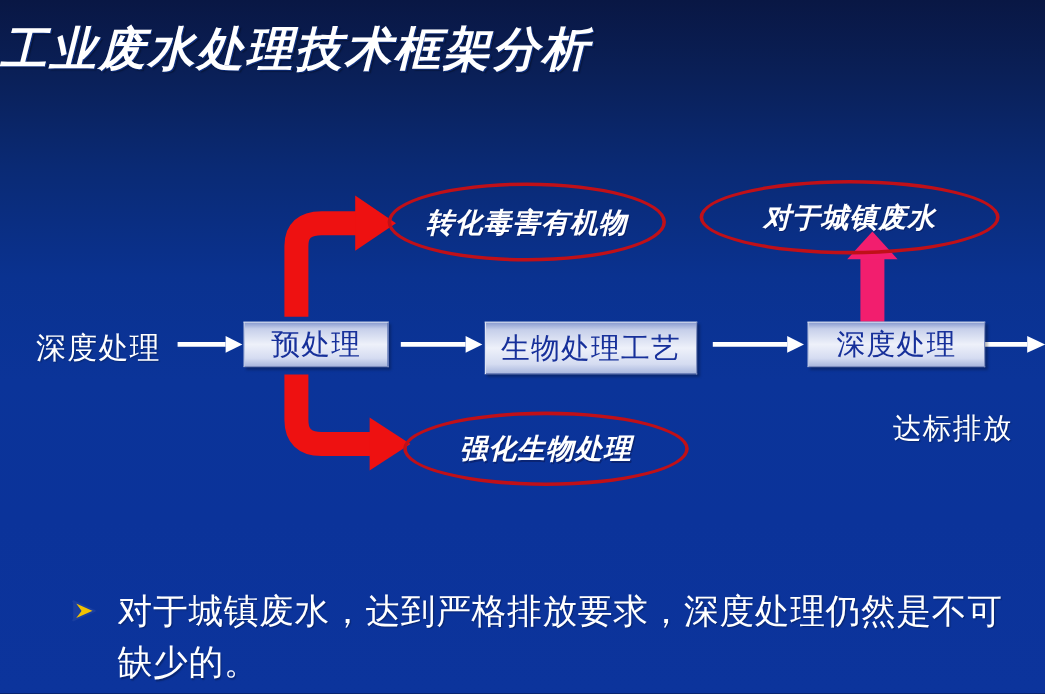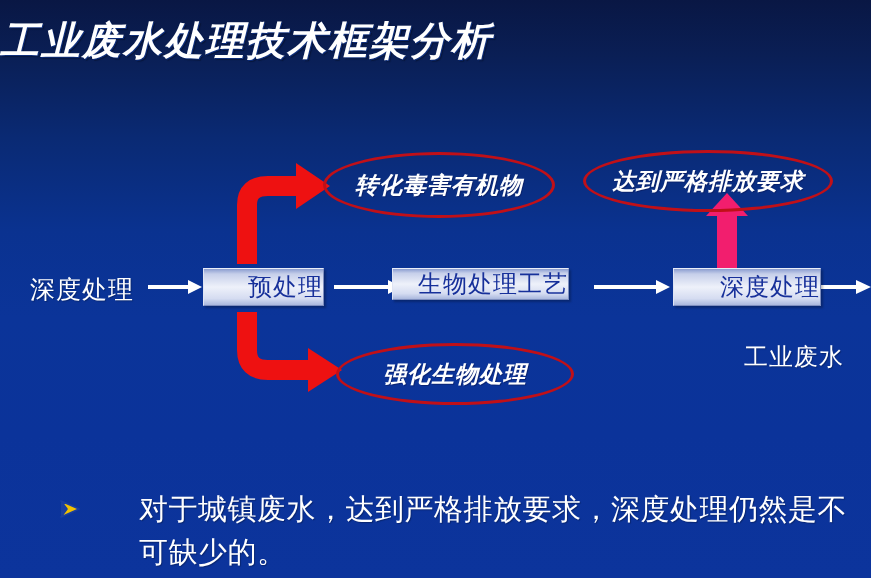--- a/index.html
+++ b/index.html
@@ -65,39 +65,39 @@
   #ellipse-convert { left: 323px; top: 152px; width: 232px; height: 66px; }
   #ellipse-limit   { left: 583px; top: 150px; width: 250px; height: 62px; }
   #ellipse-enhance { left: 336px; top: 343px; width: 238px; height: 62px; }
 
   
   .flow-box {
     position: absolute;
     box-sizing: border-box;
     display: flex;
     align-items: center;
-    justify-content: flex-end;
+    justify-content: center;
     background: linear-gradient(to bottom,
         #8b9dd0 0%, #c6cfea 14%, #eef1fa 50%, #d5dcf1 82%, #aab8de 100%);
     border-top: 1px solid #e9edf8;
     border-left: 1px solid #dfe4f4;
     border-right: 1px solid #7d8dbe;
     border-bottom: 1px solid #7d8dbe;
     box-shadow: 2px 2px 2px rgba(0,0,0,0.25);
   }
   .flow-box span {
     color: #17309a;
     font-family: "DejaVu Serif", "Liberation Serif", serif;
     font-weight: normal;
     font-size: 24px;
     letter-spacing: 1px;
     white-space: nowrap;
   }
   #box-pre     { left: 203px; top: 268px; width: 121px; height: 38px; }
-  #box-bio     { left: 392px; top: 268px; width: 177px; height: 32px; }
+  #box-bio     { left: 404px; top: 268px; width: 177px; height: 44px; }
   #box-advance { left: 673px; top: 268px; width: 148px; height: 38px; }
 
   
   .plain-label {
     position: absolute;
     color: #ffffff;
     font-family: "DejaVu Serif", "Liberation Serif", serif;
     font-size: 25px;
     letter-spacing: 1px;
     white-space: nowrap;
@@ -122,21 +122,20 @@
     margin-top: 9px;
     margin-right: 16px;
   }
   #bullet-text {
     color: #ffffff;
     font-family: "DejaVu Serif", "Liberation Serif", serif;
     font-size: 29px;
     line-height: 43px;
     letter-spacing: 0.5px;
     text-shadow: 1px 1px 1px rgba(0,0,0,0.28);
-    margin-left: 41px;
   }
 
   
   #arrows {
     position: absolute;
     left: 0; top: 0;
     width: 871px;
     height: 578px;
     pointer-events: none;
   }
@@ -180,38 +179,38 @@
     <g>
       <rect x="717" y="213" width="20" height="55" fill="#f21e6e"></rect>
       <polygon points="706,216 727,193 748,216" fill="#f21e6e"></polygon>
     </g>
   </svg>
 
   <div class="ellipse" id="ellipse-convert">
     <span>转化毒害有机物</span>
   </div>
   <div class="ellipse" id="ellipse-limit">
-    <span>达到严格排放要求</span>
+    <span>对于城镇废水</span>
   </div>
   <div class="ellipse" id="ellipse-enhance">
     <span>强化生物处理</span>
   </div>
 
   <div class="flow-box" id="box-pre">
     <span>预处理</span>
   </div>
   <div class="flow-box" id="box-bio">
     <span>生物处理工艺</span>
   </div>
   <div class="flow-box" id="box-advance">
     <span>深度处理</span>
   </div>
 
   <div class="plain-label" id="label-influent">深度处理</div>
-  <div class="plain-label" id="label-effluent">工业废水</div>
+  <div class="plain-label" id="label-effluent">达标排放</div>
 
   <div id="bullet-block">
     <svg id="bullet-marker" viewBox="0 0 24 24" xmlns="http://www.w3.org/2000/svg">
       <polygon points="3,4 21,12 3,20 9,12" fill="#f2c200" stroke="#1b3fa0" stroke-width="1.6" stroke-linejoin="round"></polygon>
       <polygon points="3,4 9,12 3,20" fill="#1b3fa0"></polygon>
     </svg>
     <div id="bullet-text">对于城镇废水，达到严格排放要求，深度处理仍然是不可缺少的。</div>
   </div>
 
 </div>

